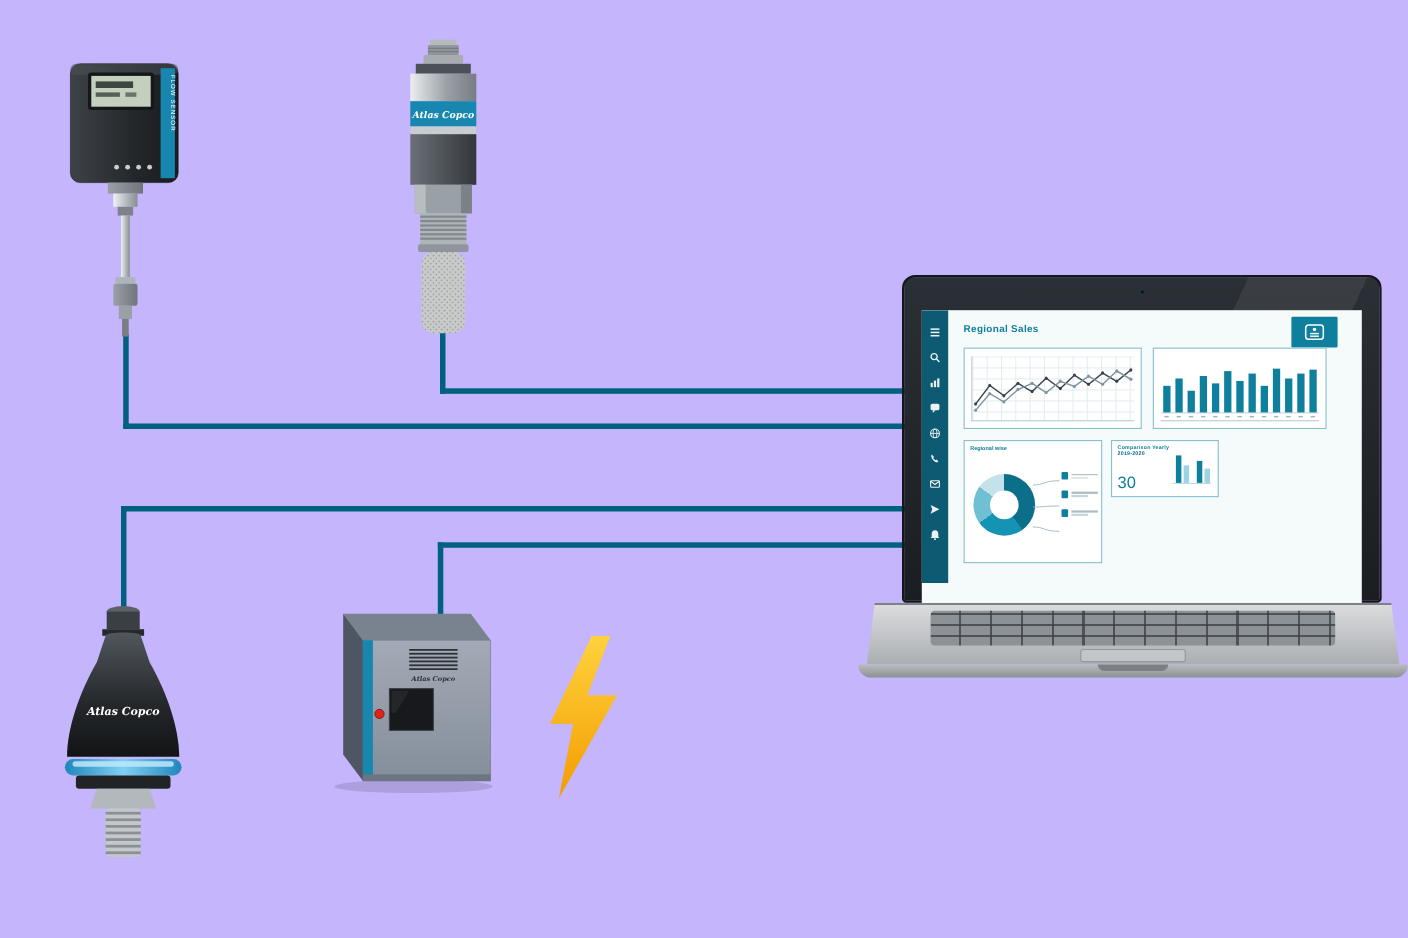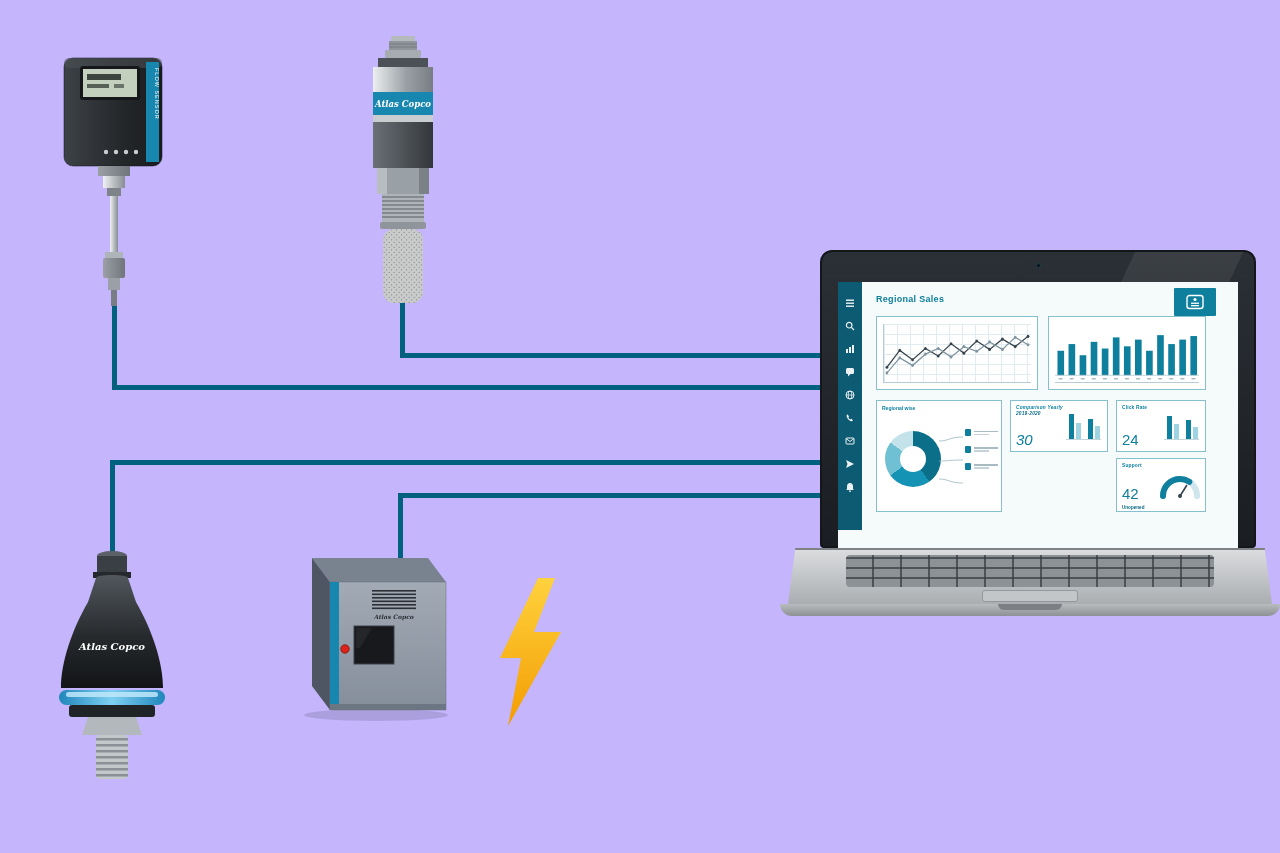--- a/index.html
+++ b/index.html
@@ -34,21 +34,21 @@
   #dash-sidebar{position:absolute;left:0;top:0;width:24px;height:248px;background:var(--sidebar,#0d5a73);
     display:flex;flex-direction:column;align-items:center;padding-top:12px;box-sizing:border-box;gap:13px;}
   .sb-icon{width:10px;height:10px;opacity:.92;}
   #dash-title{position:absolute;left:38px;top:12px;font-size:9px;font-weight:bold;color:var(--accent,#0e7f9d);letter-spacing:.3px;}
   #dash-logo{position:absolute;left:336px;top:6px;width:42px;height:28px;background:var(--accent,#0e7f9d);
     display:flex;align-items:center;justify-content:center;border-radius:1px;}
   .panel{position:absolute;background:#fff;border:1px solid rgba(14,127,157,.5);box-sizing:border-box;overflow:hidden;}
   #panel-line{left:38px;top:34px;width:162px;height:74px;}
   #panel-bar{left:210px;top:34px;width:158px;height:74px;}
   #panel-donut{left:38px;top:118px;width:126px;height:112px;}
-  #panel-comparison{left:172px;top:118px;width:98px;height:52px;font-style:italic;}
+  #panel-comparison{left:172px;top:118px;width:98px;height:52px;}
   #panel-email{left:172px;top:176px;width:98px;height:54px;}
   #panel-click{left:278px;top:118px;width:90px;height:52px;}
   #panel-support{left:278px;top:176px;width:90px;height:54px;}
   .chart-area{position:absolute;left:6px;top:7px;right:6px;bottom:6px;
     border-left:1px solid #b6cdd5;border-bottom:1px solid #b6cdd5;
     background-image:linear-gradient(#e1ecf0 1px,transparent 1px),linear-gradient(90deg,#e1ecf0 1px,transparent 1px);
     background-size:13px 10px;}
   .chart-area.noaxis{border-left:none;}
   .chart-area svg{position:absolute;inset:0;width:100%;height:100%;}
   .mini-title{position:absolute;left:5px;top:4px;font-size:4.8px;font-weight:bold;line-height:1.25;
@@ -421,45 +421,22 @@
       </div>
       <div class="mini-value">30</div>
       <div class="bars-wrap">
           <div class="mini-bar" style="height: 24.64px; background: rgb(14, 127, 157);"></div>
           <div class="mini-bar" style="height: 16.24px; background: rgb(158, 212, 226);"></div>
           <div class="mini-bar" style="height: 20.16px; background: rgb(14, 127, 157); margin-left: 7px;"></div>
           <div class="mini-bar" style="height: 12.88px; background: rgb(158, 212, 226);"></div>
         </div>
     </div>
 
-    <div class="panel" id="panel-click">
-      <div class="mini-title">Click Rate</div>
-      <div class="mini-value">24</div>
-      <div class="bars-wrap">
-          <div class="mini-bar" style="height: 22.96px; background: rgb(14, 127, 157);"></div>
-          <div class="mini-bar" style="height: 14.56px; background: rgb(158, 212, 226);"></div>
-          <div class="mini-bar" style="height: 19.04px; background: rgb(14, 127, 157); margin-left: 7px;"></div>
-          <div class="mini-bar" style="height: 11.76px; background: rgb(158, 212, 226);"></div>
-        </div>
-    </div>
-
-
-    <div class="panel" id="panel-support">
-      <div class="mini-title">Support</div>
-      <div class="mini-value">42</div>
-      <div class="mini-note">Unopened</div>
-      <div id="support-gauge-wrap">
-        <svg viewBox="0 0 42 26" width="42" height="26">
-            <path d="M4,23 A17,17 0 0 1 38,23" fill="none" stroke="#cfe6ed" stroke-width="6" stroke-linecap="round"></path>
-            <path d="M4,23 A17,17 0 0 1 38,23" fill="none" stroke="#0e7f9d" stroke-width="6" stroke-linecap="round" stroke-dasharray="36.316811075498016 53.40707511102649"></path>
-            <line x1="21" y1="23" x2="21" y2="10" stroke="#33424b" stroke-width="1.6" transform="rotate(32.400000000000006 21 23)"></line>
-            <circle cx="21" cy="23" r="2" fill="#33424b"></circle>
-          </svg>
-      </div>
-    </div>
+
+
   </div>
 
   <div id="laptop-base">
     <div id="laptop-keyboard"></div>
     <div id="laptop-trackpad"></div>
   </div>
   <div id="laptop-lip">
     <div id="laptop-lip-notch"></div>
   </div>
 

